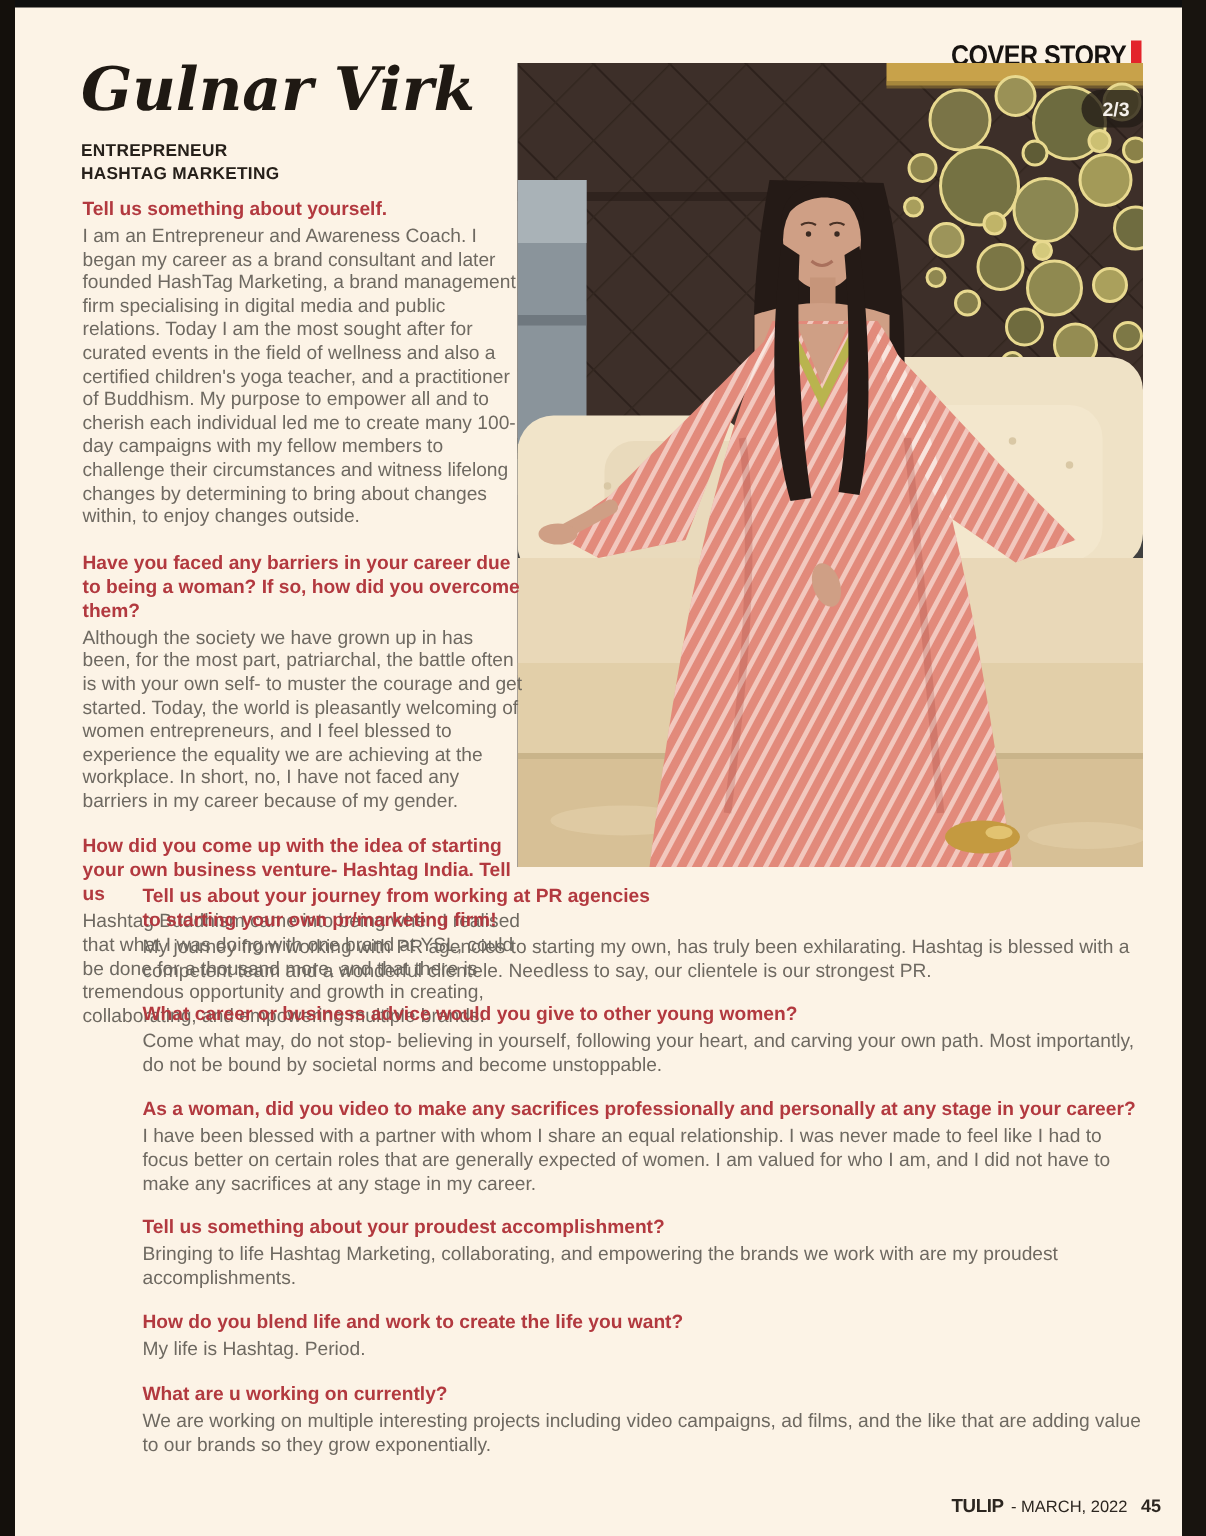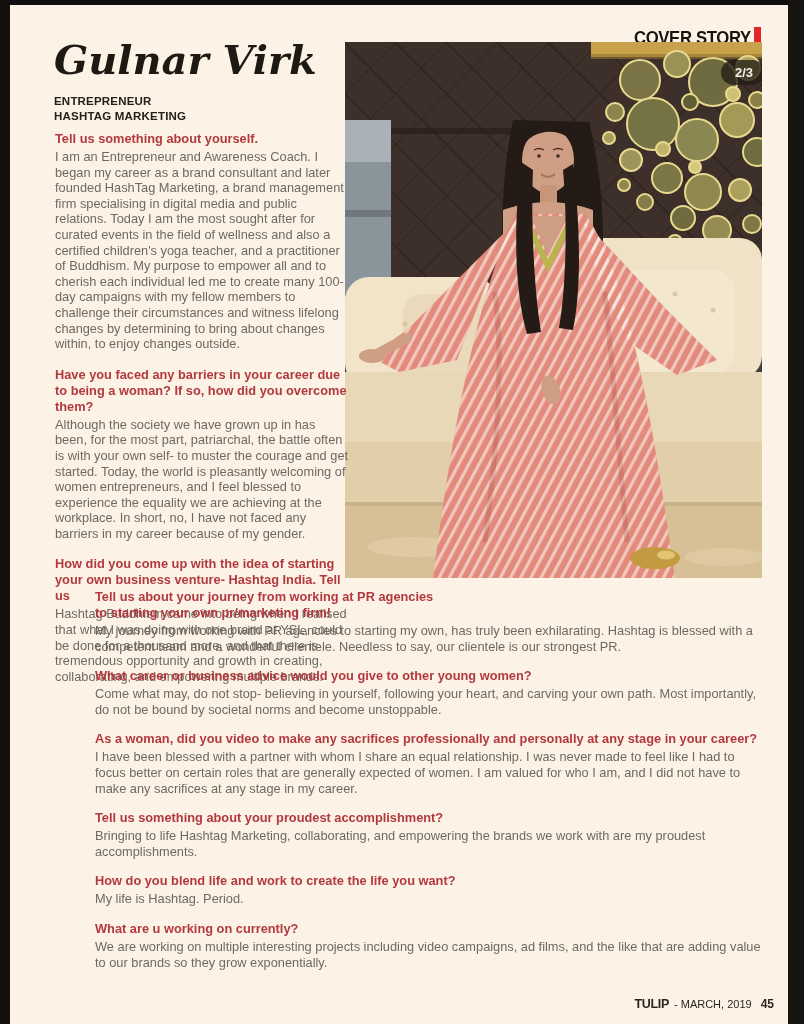--- a/index.html
+++ b/index.html
@@ -222,16 +222,16 @@
       <p class="a">My life is Hashtag. Period.</p>
     </div>
     <div class="qa">
       <p class="q">What are u working on currently?</p>
       <p class="a">We are working on multiple interesting projects including video campaigns, ad films, and the like that are adding value to our brands so they grow exponentially.</p>
     </div>
   </div>
 
   <div class="footer">
     <span class="mag">TULIP</span>
-    <span>- MARCH, 2019</span>
+    <span>- MARCH, 2022</span>
     <span class="pg">45</span>
   </div>
 </div>
 
 </body></html>

